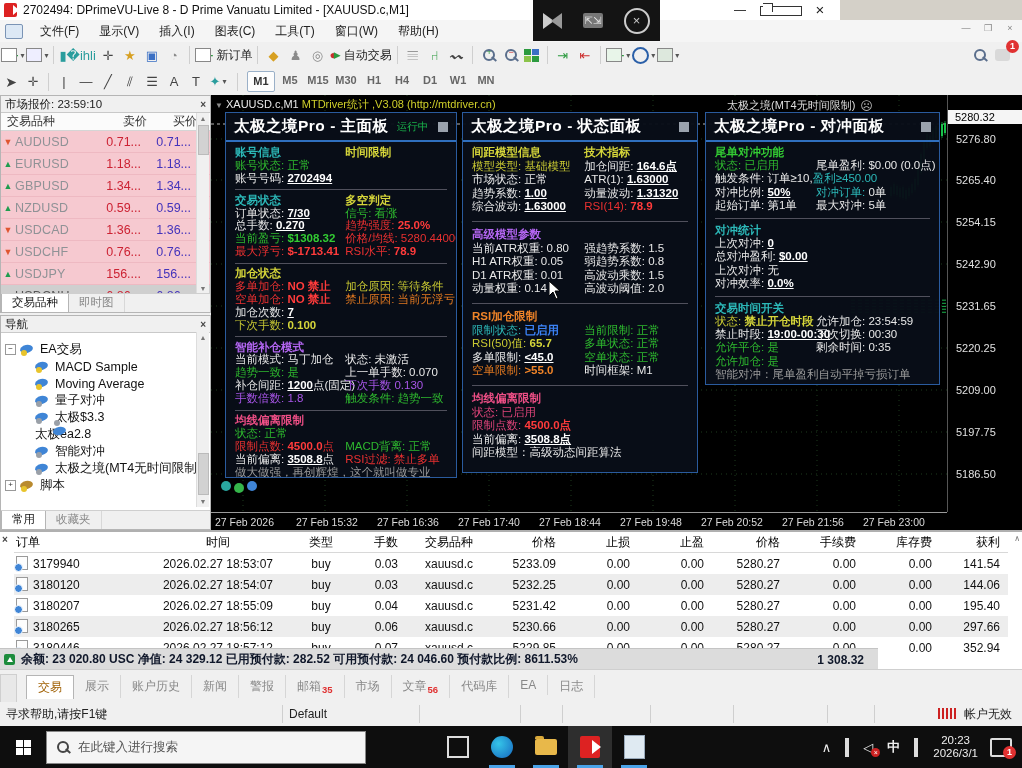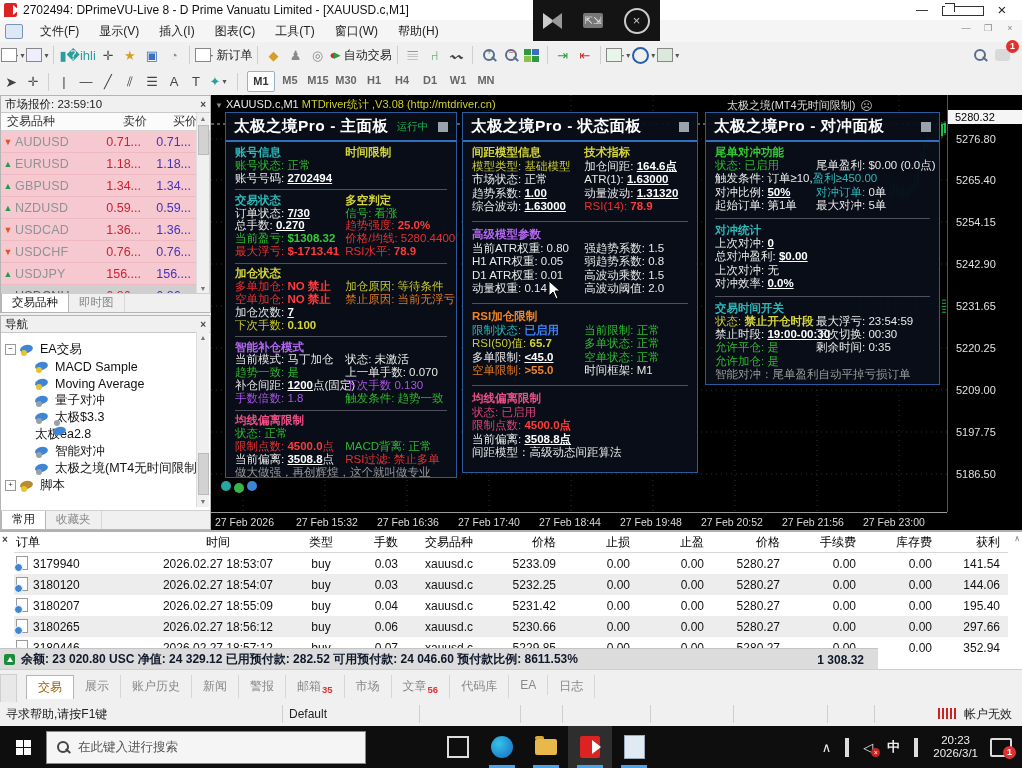--- a/index.html
+++ b/index.html
@@ -1,19 +1,19 @@
 <!DOCTYPE html>
 <html><head>
 <meta charset="utf-8">
 <style>
   html,body{margin:0;padding:0;background:#000;}
   .screen{position:relative;width:1022px;height:768px;overflow:hidden;
     font-family:"Liberation Sans","DejaVu Sans",sans-serif;background:#d4d0c8;font-size:12px;}
   
-  .titlebar{position:absolute;left:0;top:0;width:1022px;height:20px;background:#ffffff;
+  .titlebar{position:absolute;left:0;top:0;width:840px;height:20px;background:#ffffff;
     display:flex;align-items:center;border-bottom:1px solid #e2e2e2;}
   .mt4logo{width:13px;height:14px;margin:0 6px 0 4px;background:#d22;position:relative;border-radius:2px 2px 2px 0;}
   .mt4logo::after{content:"";position:absolute;right:-2px;top:2px;border-left:6px solid #fff;
     border-top:5px solid transparent;border-bottom:5px solid transparent;}
   .title-text{color:#111;font-size:12px;}
   .win-controls{position:absolute;right:0;top:0;height:20px;display:flex;}
   .win-controls span{width:40px;text-align:center;line-height:20px;color:#222;font-size:12px;}
   .restore-glyph{display:inline-block;width:9px;height:8px;border:1px solid #333;position:relative;top:2px;}
   .restore-glyph::before{content:"";position:absolute;left:2px;top:-4px;width:9px;height:8px;border:1px solid #333;border-bottom:none;border-left:none;background:#fff;}
   
@@ -640,21 +640,21 @@
           <div class="pline"><span><span class="c-w">对冲比例: </span><span class="c-wb">50%</span></span><span class="rcol"><span class="c-cy">对冲订单: </span><span class="c-w">0单</span></span></div>
           <div class="pline"><span><span class="c-w">起始订单: 第1单</span></span><span class="rcol"><span class="c-w">最大对冲: 5单</span></span></div>
           <div class="pdiv"></div>
           <div class="pline"><span><span class="c-cyb">对冲统计</span></span></div>
           <div class="pline"><span><span class="c-w">上次对冲: </span><span class="c-wb">0</span></span></div>
           <div class="pline"><span><span class="c-w">总对冲盈利: </span><span class="c-wb">$0.00</span></span></div>
           <div class="pline"><span><span class="c-w">上次对冲: 无</span></span></div>
           <div class="pline"><span><span class="c-w">对冲效率: </span><span class="c-wb">0.0%</span></span></div>
           <div class="pdiv"></div>
           <div class="pline"><span><span class="c-cyb">交易时间开关</span></span></div>
-          <div class="pline"><span><span class="c-y">状态: </span><span class="c-yb">禁止开仓时段</span></span><span class="rcol"><span class="c-w">最大浮亏: 23:54:59</span></span></div>
+          <div class="pline"><span><span class="c-y">状态: </span><span class="c-yb">禁止开仓时段</span></span><span class="rcol"><span class="c-w">允许加仓: 23:54:59</span></span></div>
           <div class="pline"><span><span class="c-w">禁止时段: </span><span class="c-wb">19:00-00:30</span></span><span class="rcol"><span class="c-w">下次切换: 00:30</span></span></div>
           <div class="pline"><span><span class="c-g">允许平仓: 是</span></span><span class="rcol"><span class="c-w">剩余时间: 0:35</span></span></div>
           <div class="pline"><span><span class="c-g">允许加仓: 是</span></span></div>
           <div class="pline"><span><span class="c-gy">智能对冲：尾单盈利自动平掉亏损订单</span></span></div>
         </div>
     </div>
 
     <span class="smiley" style="left:10px;top:386px;background:#2aa7a0;"></span>
     <span class="smiley" style="left:23px;top:388px;background:#35b54a;"></span>
     <span class="smiley" style="left:36px;top:386px;background:#3f85d6;"></span>

